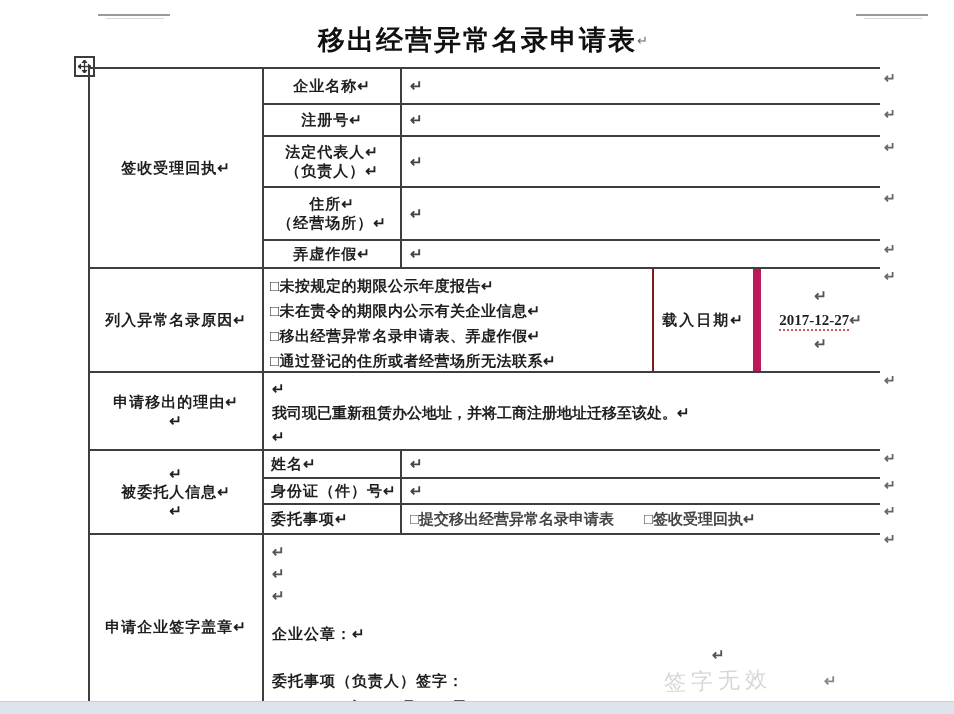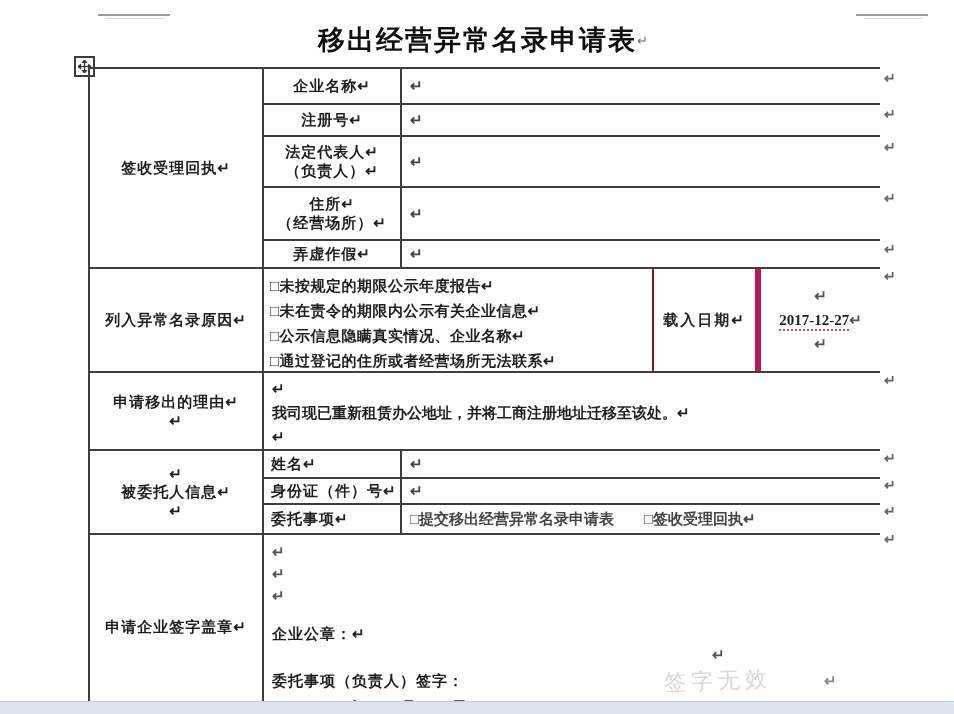--- a/index.html
+++ b/index.html
@@ -51,21 +51,21 @@
   .val {
     flex:1 1 auto; display:flex; align-items:center; padding-left:8px;
     color:#444;
   }
   .h36{height:36px} .h32{height:32px} .h51{height:51px} .h53{height:53px} .h26{height:26px}
   .h28{height:28px}
 
   .reason-opts { flex:0 0 390px; width:390px; border-right:2px solid #7f1d1d;
     padding:5px 0 0 6px; }
   .reason-opts .opt { line-height:25px; letter-spacing:0.5px; }
-  .date-label { flex:0 0 107px; width:107px; border-right:6px solid #be185d;
+  .date-label { flex:0 0 107px; width:107px; border-right:8px solid #be185d;
     display:flex; align-items:center; justify-content:center; letter-spacing:2px; }
   .date-cell { flex:1 1 auto; display:flex; flex-direction:column;
     align-items:center; justify-content:center; line-height:24px; }
   .date-cell .dt { border-bottom:2px dotted #cc5555; padding-bottom:1px; }
   .date-cell .mk { color:#555; }
 
   .free-cell { flex:1 1 auto; padding:4px 8px; line-height:24px; }
 
   .sig-cell { flex:1 1 auto; position:relative; padding:6px 0 0 8px; }
   .sig-cell .line { line-height:22px; }
@@ -147,21 +147,21 @@
           <div class="val">↵</div>
         </div>
       </div>
     </div>
 
     <div class="sec" style="height:104px;">
       <div class="sec-label ml">列入异常名录原因↵</div>
       <div class="reason-opts">
         <div class="opt">□未按规定的期限公示年度报告↵</div>
         <div class="opt">□未在责令的期限内公示有关企业信息↵</div>
-        <div class="opt">□公示信息隐瞒真实情况、企业名称↵</div>
+        <div class="opt">□移出经营异常名录申请表、弄虚作假↵</div>
         <div class="opt">□通过登记的住所或者经营场所无法联系↵</div>
       </div>
       <div class="date-label ml">载入日期↵</div>
       <div class="date-cell">
         <span class="mk">↵</span>
         <span><span class="dt">2017-12-27</span><span class="pilc">↵</span></span>
         <span class="mk">↵</span>
       </div>
     </div>
 

